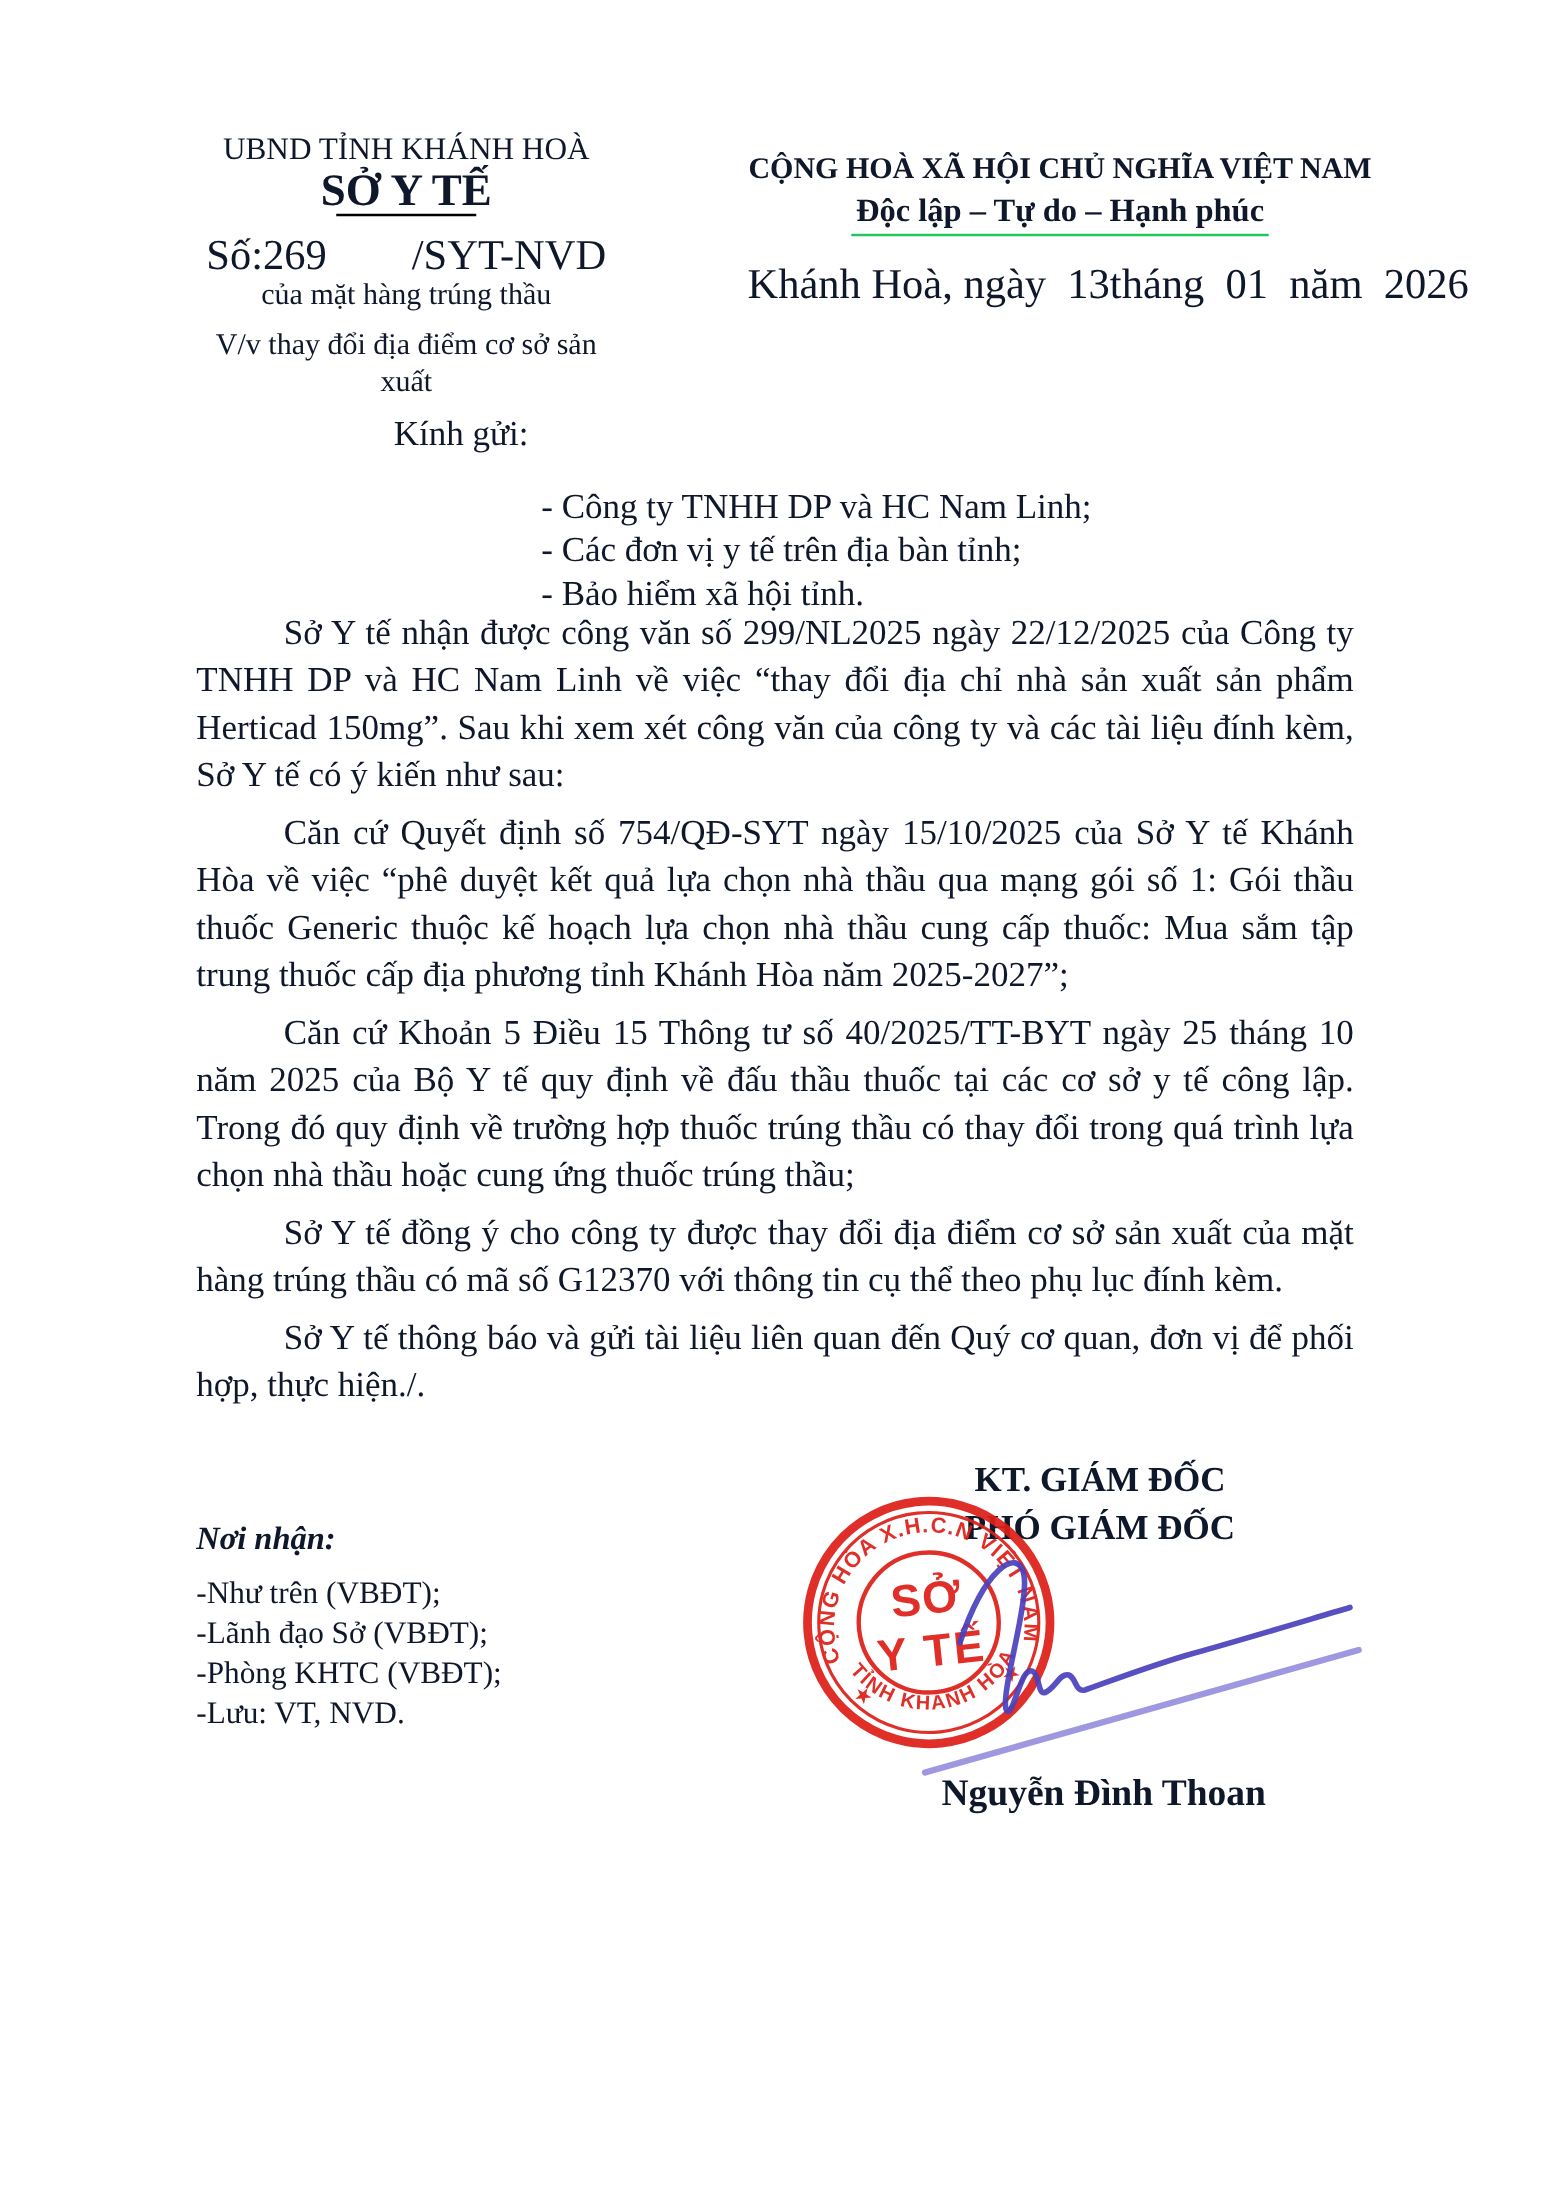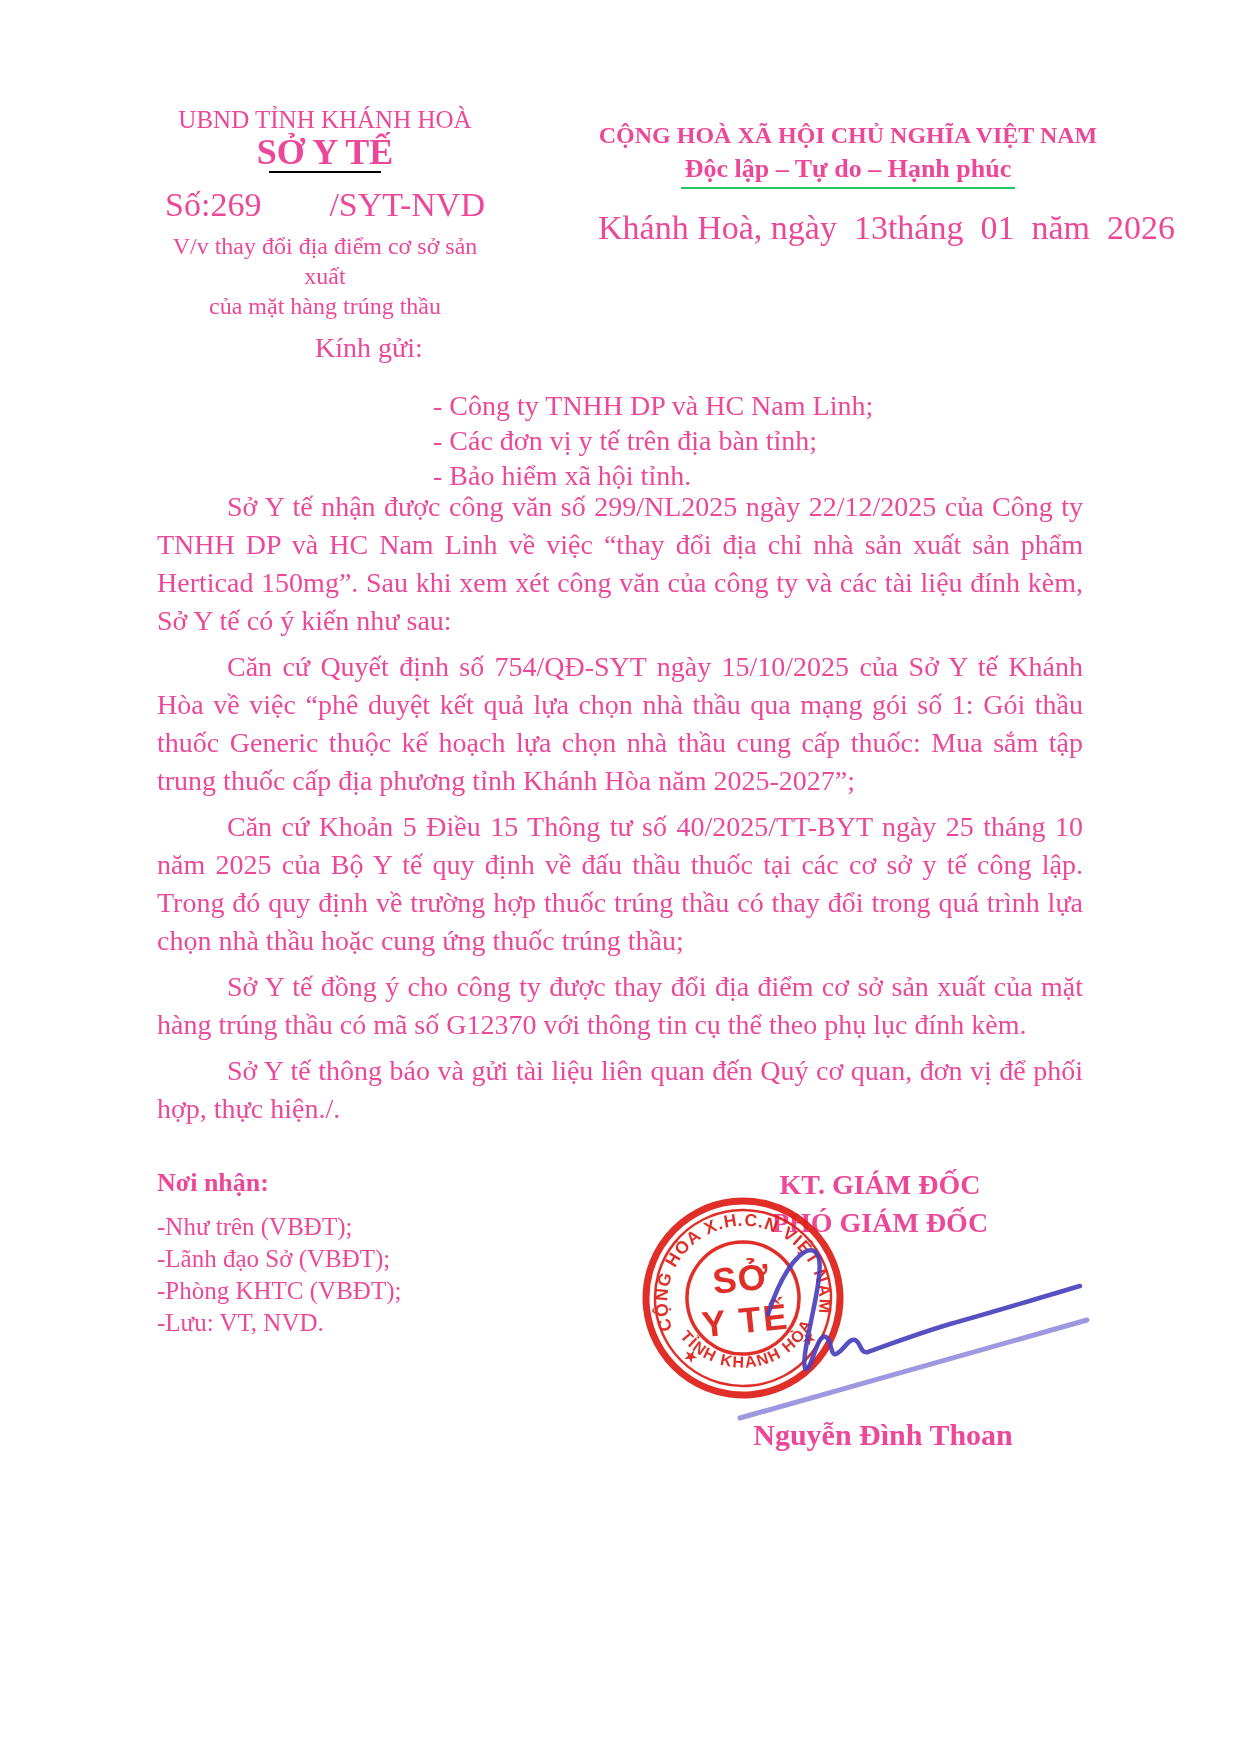--- a/index.html
+++ b/index.html
@@ -2,21 +2,21 @@
 <html lang="vi"><head>
 <meta charset="utf-8">
 <style>
   html,body{margin:0;padding:0;background:#ffffff;}
   .page{
     position:relative;
     width:1241px;height:1755px;
     margin:0 auto;
     background:#ffffff;
     font-family:"Liberation Serif","DejaVu Serif",serif;
-    color:#ec4899;
+    color:#0f172a;
     overflow:hidden;
   }
   .abs{position:absolute;}
   
   .hdr-left{left:150px;top:104px;width:350px;text-align:center;}
   .org-parent{font-size:25px;line-height:32px;}
   .org-name{font-size:36px;line-height:33px;font-weight:bold;}
   .org-underline{width:112px;height:2px;background:#000;margin:2px auto 0;}
   .doc-number{font-size:34px;line-height:33px;margin-top:15px;white-space:pre;}
   .doc-subject{font-size:24px;line-height:30px;}
@@ -31,43 +31,43 @@
   .recipients{left:433px;top:388px;font-size:28px;line-height:35px;}
   
   .body-block{left:157px;top:488px;width:926px;}
   .body-block p{
     margin:0 0 8px 0;
     font-size:28px;line-height:38px;
     text-align:justify;text-indent:70px;
   }
   
   .noi-nhan{left:157px;top:1166px;}
-  .noi-nhan-label{font-size:26px;line-height:33px;font-weight:bold;}
+  .noi-nhan-label{font-size:26px;line-height:33px;font-weight:bold;font-style:italic;margin-top:48px;}
   .noi-nhan-list{margin-top:12px;font-size:25px;line-height:32px;}
   .sign-titles{left:660px;top:1166px;width:440px;text-align:center;
                font-size:28px;line-height:38px;font-weight:bold;}
   .signer-name{left:663px;top:1418px;width:440px;text-align:center;
                font-size:30px;font-weight:bold;}
   .stamp-box{left:641px;top:1196px;width:204px;height:204px;}
   .stamp-box svg{display:block;}
   .stamp-text{font-family:"Liberation Sans","DejaVu Sans",sans-serif;font-weight:bold;}
   .sig-box{left:648px;top:1234px;width:462px;height:200px;}
 </style>
 </head>
 <body>
 
 <div class="page">
 
   <div class="abs hdr-left">
     <div class="org-parent">UBND TỈNH KHÁNH HOÀ</div>
     <div class="org-name">SỞ Y TẾ</div>
     <div class="org-underline"></div>
     <div class="doc-number">Số:269        /SYT-NVD</div>
+    <div class="doc-subject">của mặt hàng trúng thầu</div>
     <div class="doc-subject first">V/v thay đổi địa điểm cơ sở sản xuất</div>
-    <div class="doc-subject">của mặt hàng trúng thầu</div>
   </div>
 
   <div class="abs hdr-right">
     <div class="national-title">CỘNG HOÀ XÃ HỘI CHỦ NGHĨA VIỆT NAM</div>
     <div><span class="motto">Độc lập – Tự do – Hạnh phúc</span></div>
     <div class="date-line">Khánh Hoà, ngày  13tháng  01  năm  2026</div>
   </div>
 
   <div class="abs kinh-gui">Kính gửi:</div>
   <div class="abs recipients">

